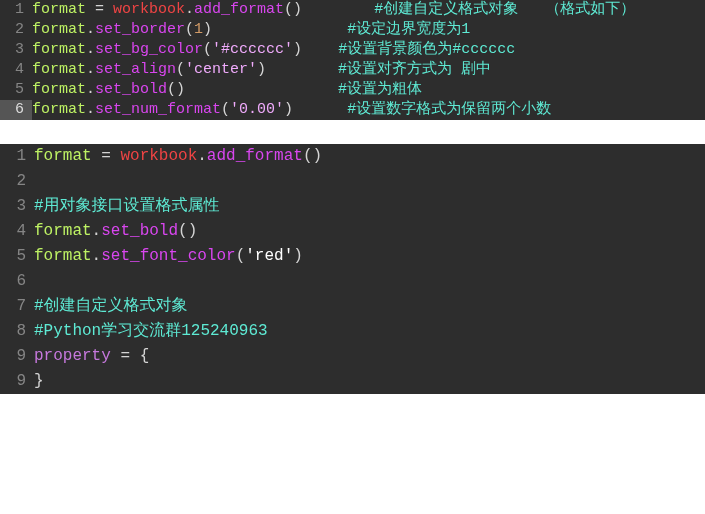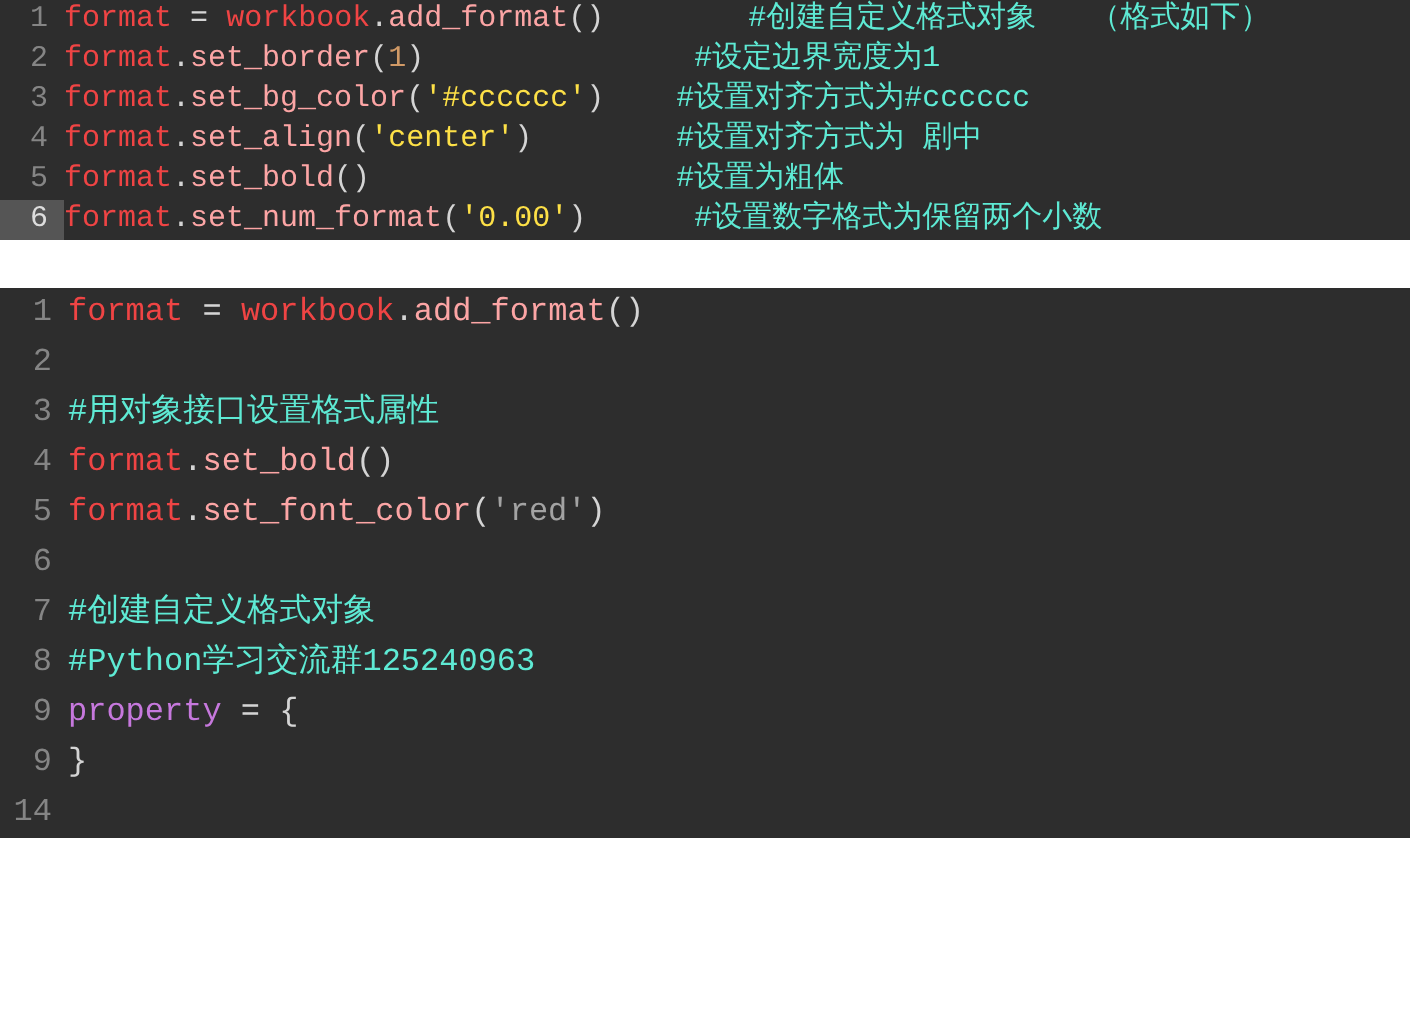--- a/index.html
+++ b/index.html
@@ -31,51 +31,50 @@
     user-select: none;
     flex-shrink: 0;
   }
   .line.highlight .gutter {
     background: #555;
     color: #ddd;
   }
   .code {
     flex: 1;
   }
-  .tok-var    { color: #ef4444; }
+  .tok-var    { color: #bef264; }
   .tok-op     { color: #d4d4d4; }
   .tok-obj    { color: #ef4444; }
-  .tok-method { color: #fca5a5; }
+  .tok-method { color: #d946ef; }
   .tok-punct  { color: #d4d4d4; }
   .tok-num    { color: #d19a66; }
-  .tok-str    { color: #a3a3a3; }
-  .tok-str2   { color: #fde047; }
+  .tok-str    { color: #ffffff; }
+  .tok-str2   { color: #f0abfc; }
   .tok-comment{ color: #5eead4; }
   .tok-key    { color: #c678dd; }
   .tok-bool   { color: #61afef; }
   .tok-prop   { color: #e06c75; }
   .block2 .line { line-height: 25px; font-size: 16px; }
   .block2 .gutter { width: 26px; }
 </style>
 </head>
 <body>
 
 <div class="code-block block1" id="block1">
     <div class="line"><span class="gutter">1</span><span class="code"><span class="tok-var">format</span><span> </span><span class="tok-op">=</span><span> </span><span class="tok-obj">workbook</span><span class="tok-punct">.</span><span class="tok-method">add_format</span><span class="tok-punct">()</span><span>        </span><span class="tok-comment">#创建自定义格式对象   （格式如下）</span></span></div>
     <div class="line"><span class="gutter">2</span><span class="code"><span class="tok-var">format</span><span class="tok-punct">.</span><span class="tok-method">set_border</span><span class="tok-punct">(</span><span class="tok-num">1</span><span class="tok-punct">)</span><span>               </span><span class="tok-comment">#设定边界宽度为1</span></span></div>
-    <div class="line"><span class="gutter">3</span><span class="code"><span class="tok-var">format</span><span class="tok-punct">.</span><span class="tok-method">set_bg_color</span><span class="tok-punct">(</span><span class="tok-str2">'#cccccc'</span><span class="tok-punct">)</span><span>    </span><span class="tok-comment">#设置对齐方式为#cccccc</span></span></div>
+    <div class="line"><span class="gutter">3</span><span class="code"><span class="tok-var">format</span><span class="tok-punct">.</span><span class="tok-method">set_bg_color</span><span class="tok-punct">(</span><span class="tok-str2">'#cccccc'</span><span class="tok-punct">)</span><span>    </span><span class="tok-comment">#设置背景颜色为#cccccc</span></span></div>
     <div class="line"><span class="gutter">4</span><span class="code"><span class="tok-var">format</span><span class="tok-punct">.</span><span class="tok-method">set_align</span><span class="tok-punct">(</span><span class="tok-str2">'center'</span><span class="tok-punct">)</span><span>        </span><span class="tok-comment">#设置对齐方式为 剧中</span></span></div>
     <div class="line"><span class="gutter">5</span><span class="code"><span class="tok-var">format</span><span class="tok-punct">.</span><span class="tok-method">set_bold</span><span class="tok-punct">()</span><span>                 </span><span class="tok-comment">#设置为粗体</span></span></div>
     <div class="line highlight"><span class="gutter">6</span><span class="code"><span class="tok-var">format</span><span class="tok-punct">.</span><span class="tok-method">set_num_format</span><span class="tok-punct">(</span><span class="tok-str2">'0.00'</span><span class="tok-punct">)</span><span>      </span><span class="tok-comment">#设置数字格式为保留两个小数</span></span></div>
   </div>
 <div class="code-block block2" id="block2">
     <div class="line"><span class="gutter">1</span><span class="code"><span class="tok-var">format</span><span> </span><span class="tok-op">=</span><span> </span><span class="tok-obj">workbook</span><span class="tok-punct">.</span><span class="tok-method">add_format</span><span class="tok-punct">()</span></span></div>
     <div class="line"><span class="gutter">2</span><span class="code">&nbsp;</span></div>
     <div class="line"><span class="gutter">3</span><span class="code"><span class="tok-comment">#用对象接口设置格式属性</span></span></div>
     <div class="line"><span class="gutter">4</span><span class="code"><span class="tok-var">format</span><span class="tok-punct">.</span><span class="tok-method">set_bold</span><span class="tok-punct">()</span></span></div>
     <div class="line"><span class="gutter">5</span><span class="code"><span class="tok-var">format</span><span class="tok-punct">.</span><span class="tok-method">set_font_color</span><span class="tok-punct">(</span><span class="tok-str">'red'</span><span class="tok-punct">)</span></span></div>
     <div class="line"><span class="gutter">6</span><span class="code">&nbsp;</span></div>
     <div class="line"><span class="gutter">7</span><span class="code"><span class="tok-comment">#创建自定义格式对象</span></span></div>
     <div class="line"><span class="gutter">8</span><span class="code"><span class="tok-comment">#Python学习交流群125240963</span></span></div>
     <div class="line"><span class="gutter">9</span><span class="code"><span class="tok-key">property</span><span> </span><span class="tok-op">=</span><span class="tok-punct"> {</span></span></div>
     <div class="line"><span class="gutter">9</span><span class="code"><span class="tok-punct">}</span></span></div>
-    <div class="line"><span class="gutter">14</span><span class="code">&nbsp;</span></div>
   </div>
 
 </body></html>

